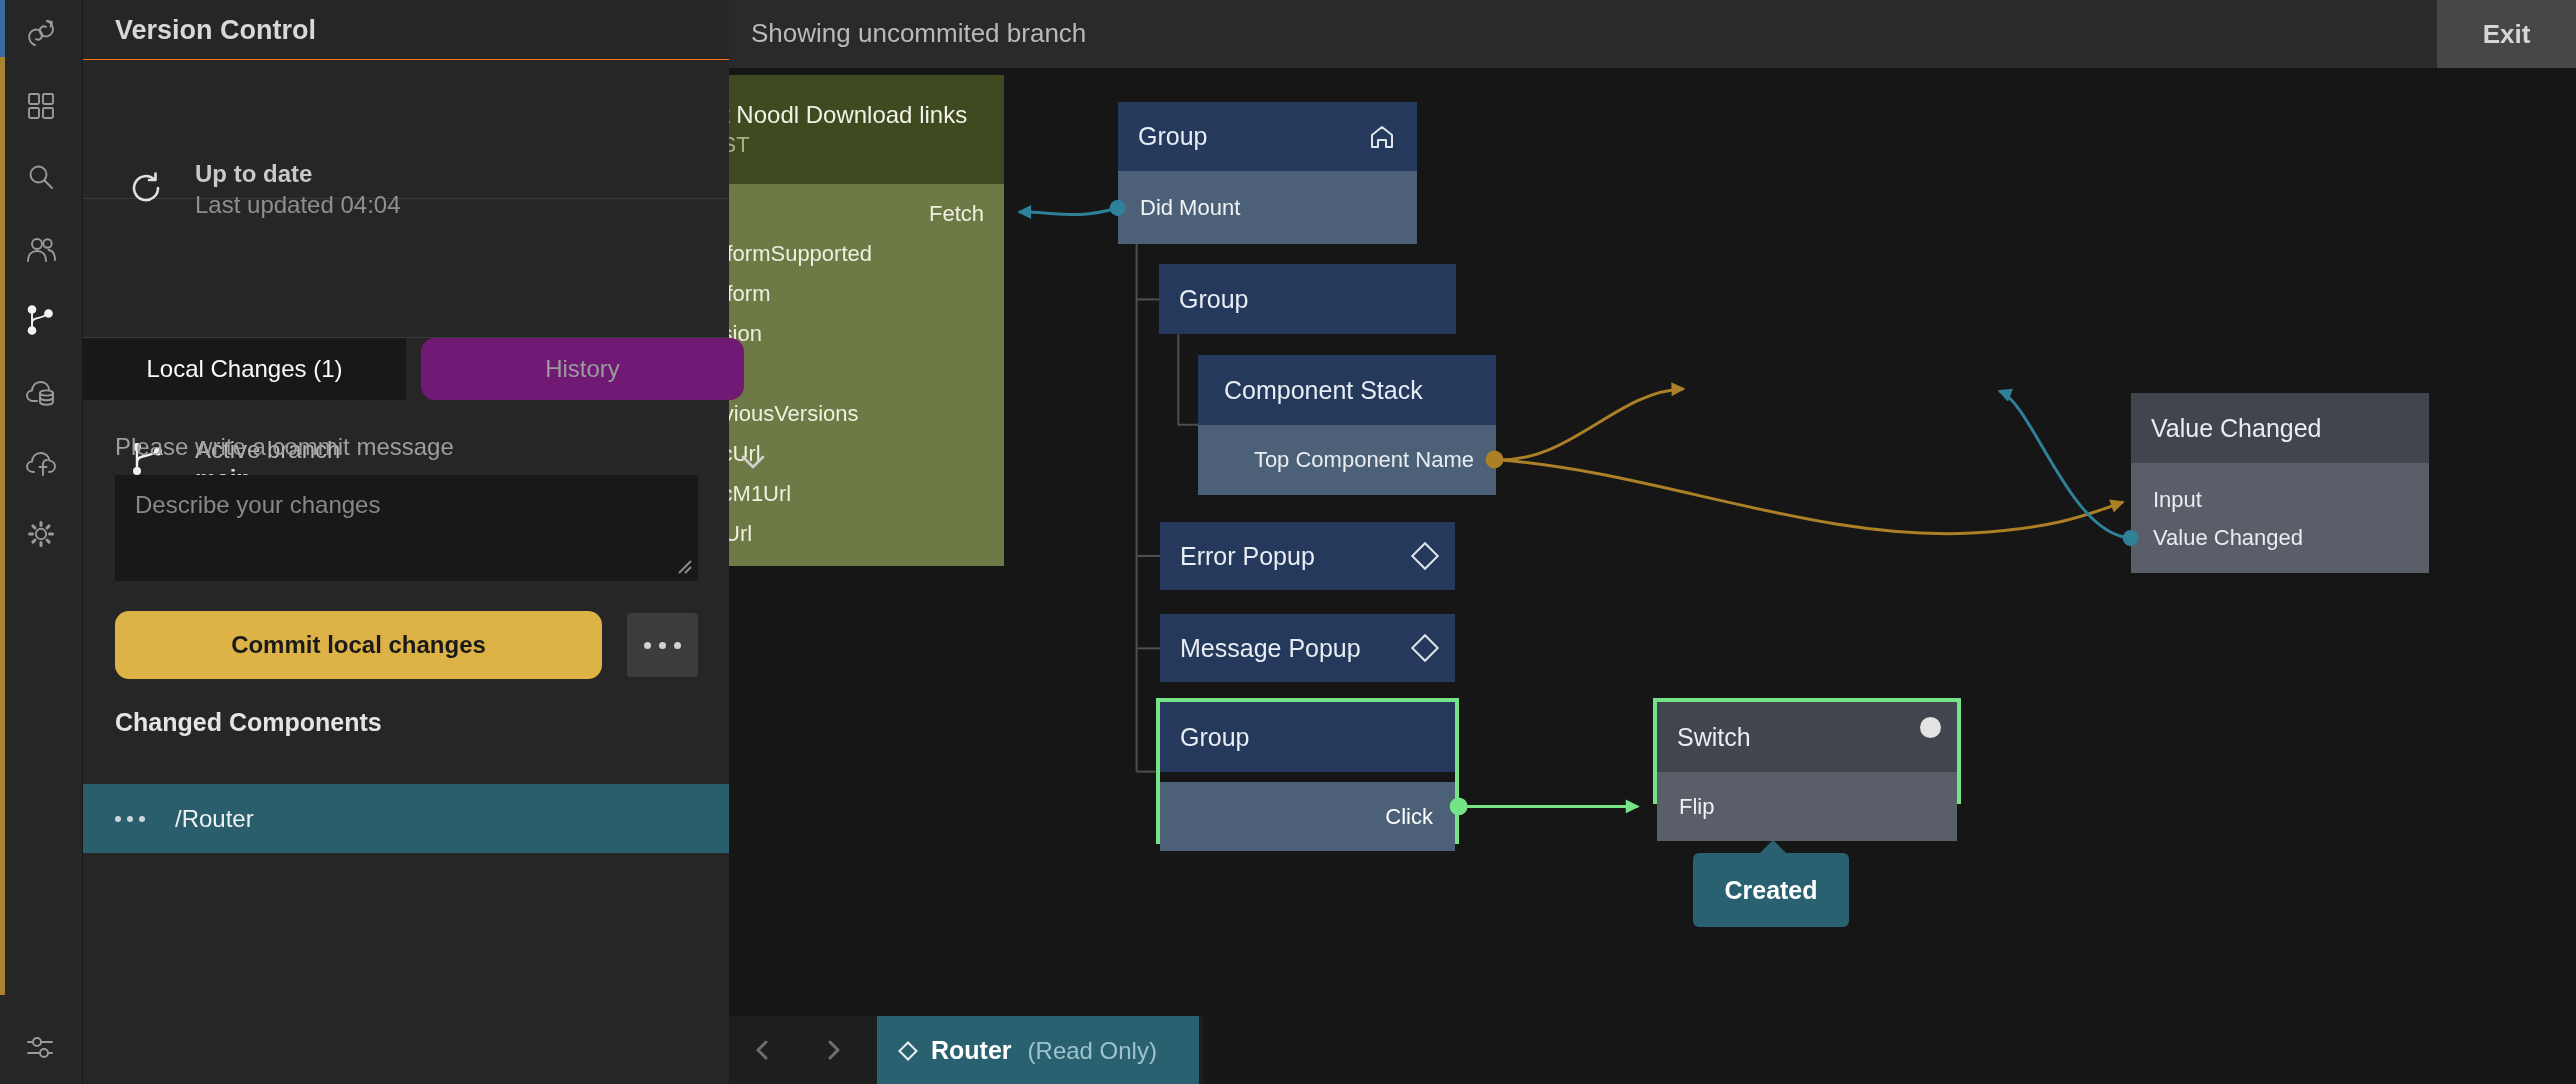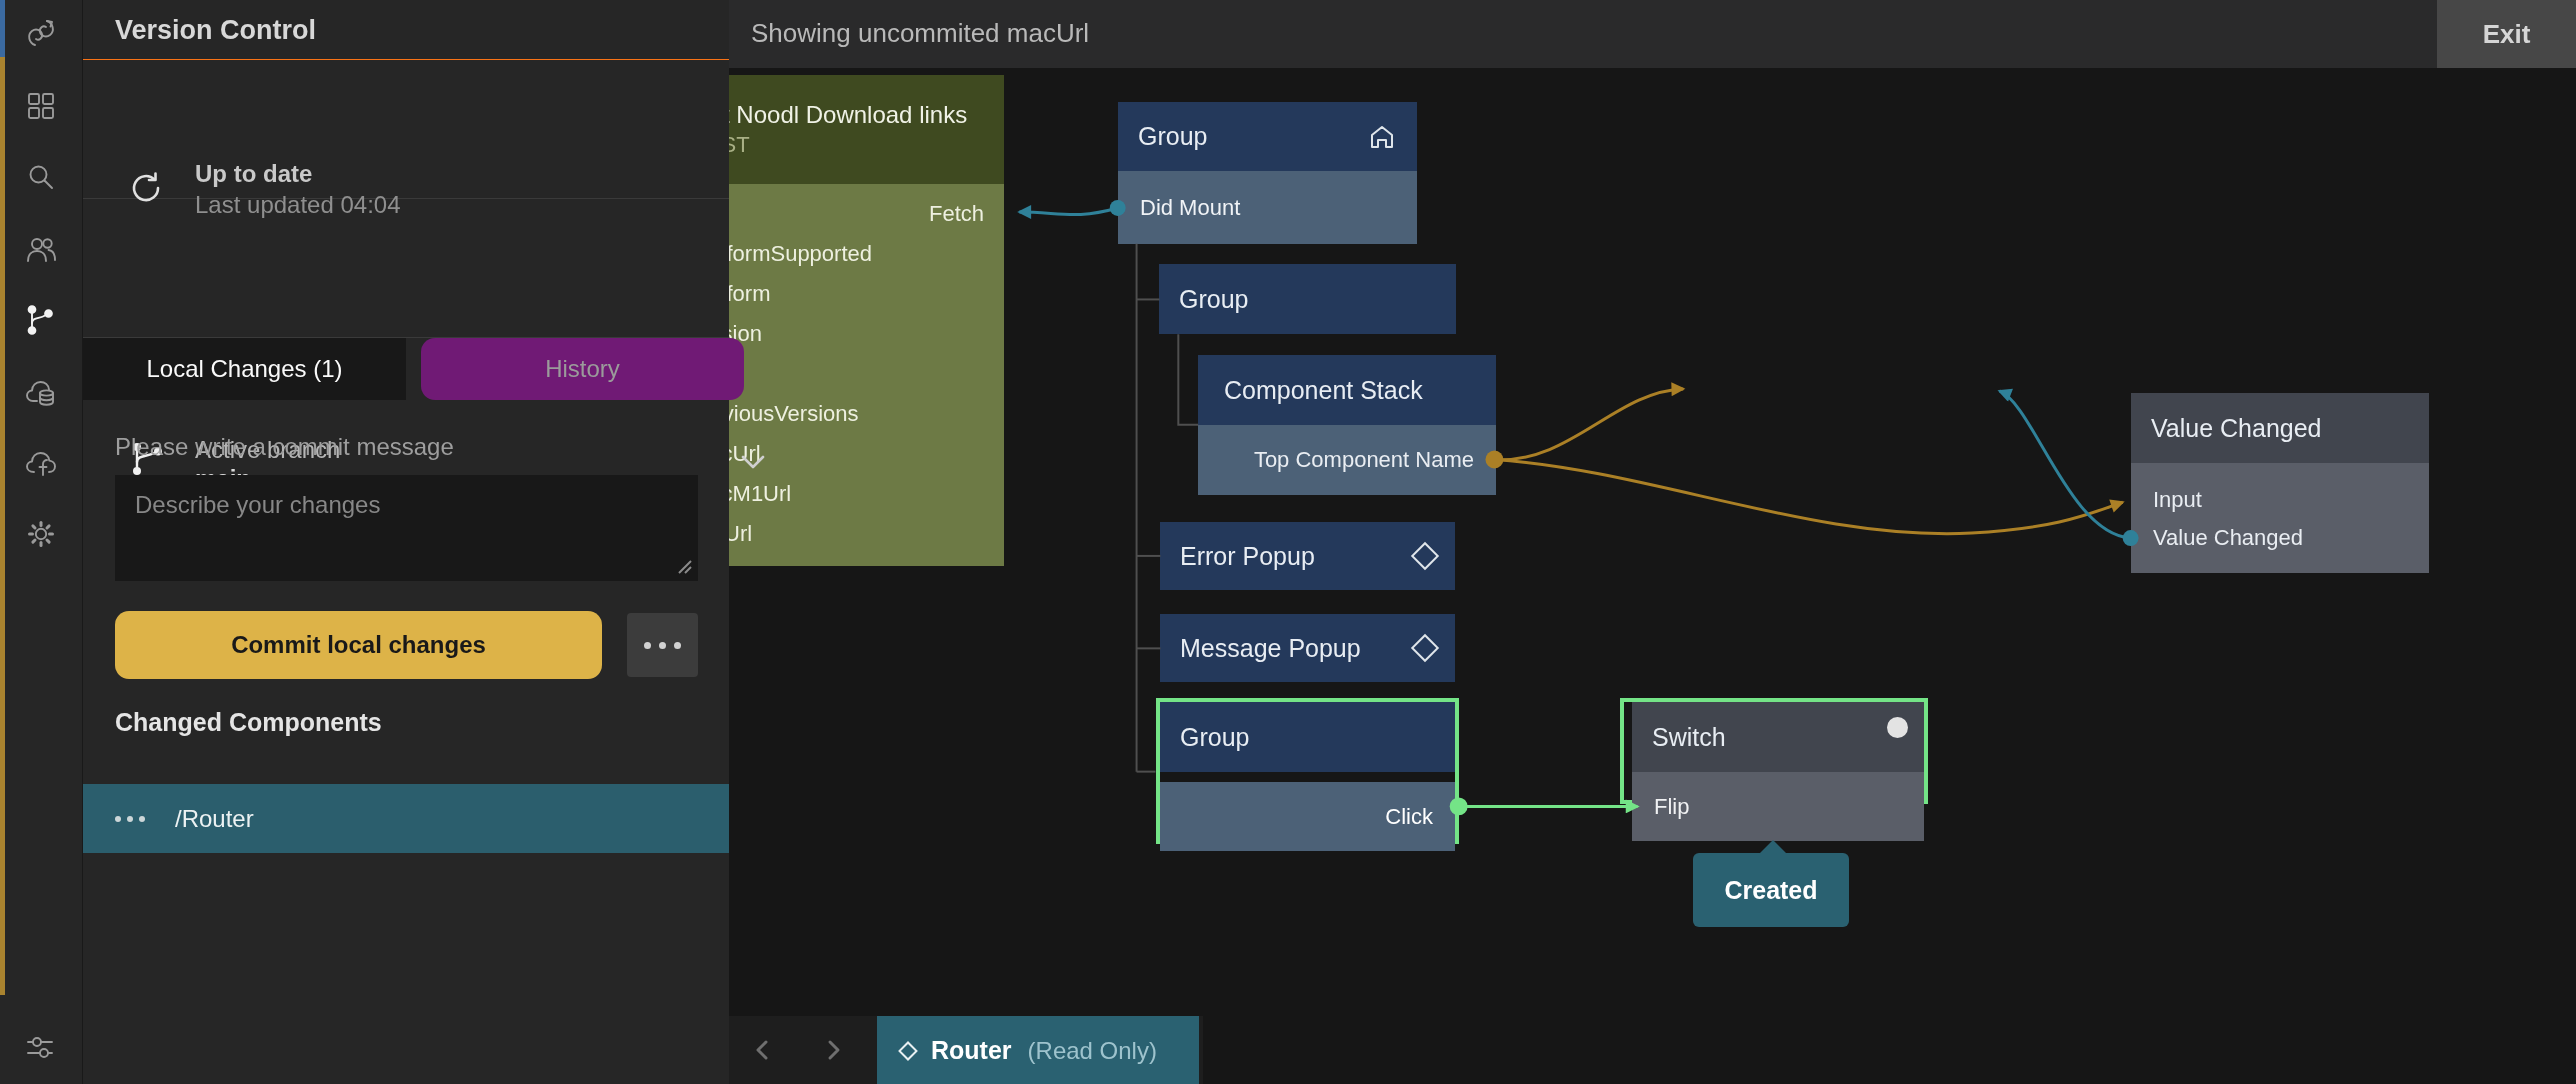--- a/index.html
+++ b/index.html
@@ -110,21 +110,21 @@
   #error-popup { left:431px; top:522px; width:295px; }
   #error-popup .hd { height:68px; }
   #message-popup { left:431px; top:614px; width:295px; }
   #message-popup .hd { height:68px; }
 
   #group-selected { left:427px; top:698px; width:303px; height:146px; }
   #group-selected .hd { height:70px; }
   #group-selected .bd { height:69px;margin-top:10px; }
   #group-selected .prow { height:69px; padding-right:22px; color:#fff; }
 
-  #switch-node { left:891px; top:698px; width:308px; height:106px;padding-left:8px; }
+  #switch-node { left:924px; top:698px; width:308px; height:106px; }
   #switch-node .hd { height:70px; }
   #switch-node .bd { height:69px; }
   #switch-node .prow { height:69px; color:#f0f1f3; }
   #switch-dot { position:absolute; right:16px; top:15px; width:21px; height:21px; border-radius:50%; background:#e3e3e3; }
 
   #created-badge { left:964px; top:853px; width:156px; height:74px; background:#2a6171; border-radius:6px;
       display:flex; align-items:center; justify-content:center; font-size:25px; font-weight:bold; color:#fff; z-index:6; }
   #created-badge::before { content:""; position:absolute; left:66px; top:-13px;
       border-left:14px solid transparent; border-right:14px solid transparent; border-bottom:14px solid #2a6171; }
 
@@ -294,21 +294,21 @@
     </g>
     <g>
       <circle cx="391" cy="209" r="8" fill="#2f8199"></circle>
       <circle cx="770" cy="462" r="9" fill="#ab8026"></circle>
       <circle cx="1410" cy="541" r="8" fill="#2f8199"></circle>
       <circle cx="734" cy="811" r="9" fill="#74e487"></circle>
     </g>
   </svg>
 
   <div id="topbar" class="abs">
-    <div id="topbar-status" class="abs">Showing uncommited macUrl</div>
+    <div id="topbar-status" class="abs">Showing uncommited branch</div>
     <button id="exit-btn" class="abs">Exit</button>
   </div>
 
   <div id="bottombar" class="abs">
     <span id="chev-left" class="nav-chev">
       <svg viewBox="0 0 36 36">
           <path d="M21 10 L13 18 L21 26"></path>
         </svg>
     </span>
     <span id="chev-right" class="nav-chev">

